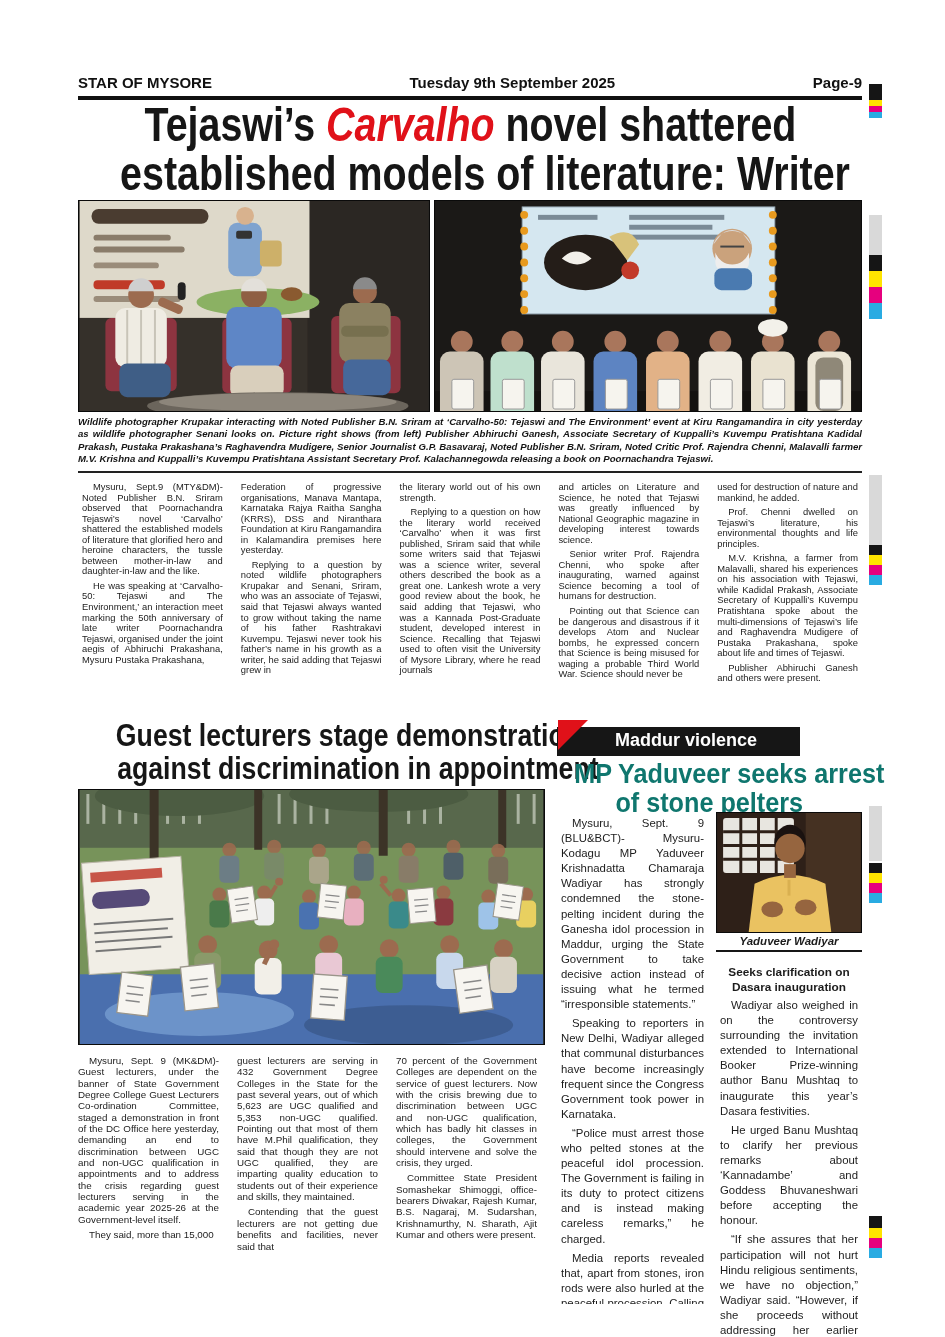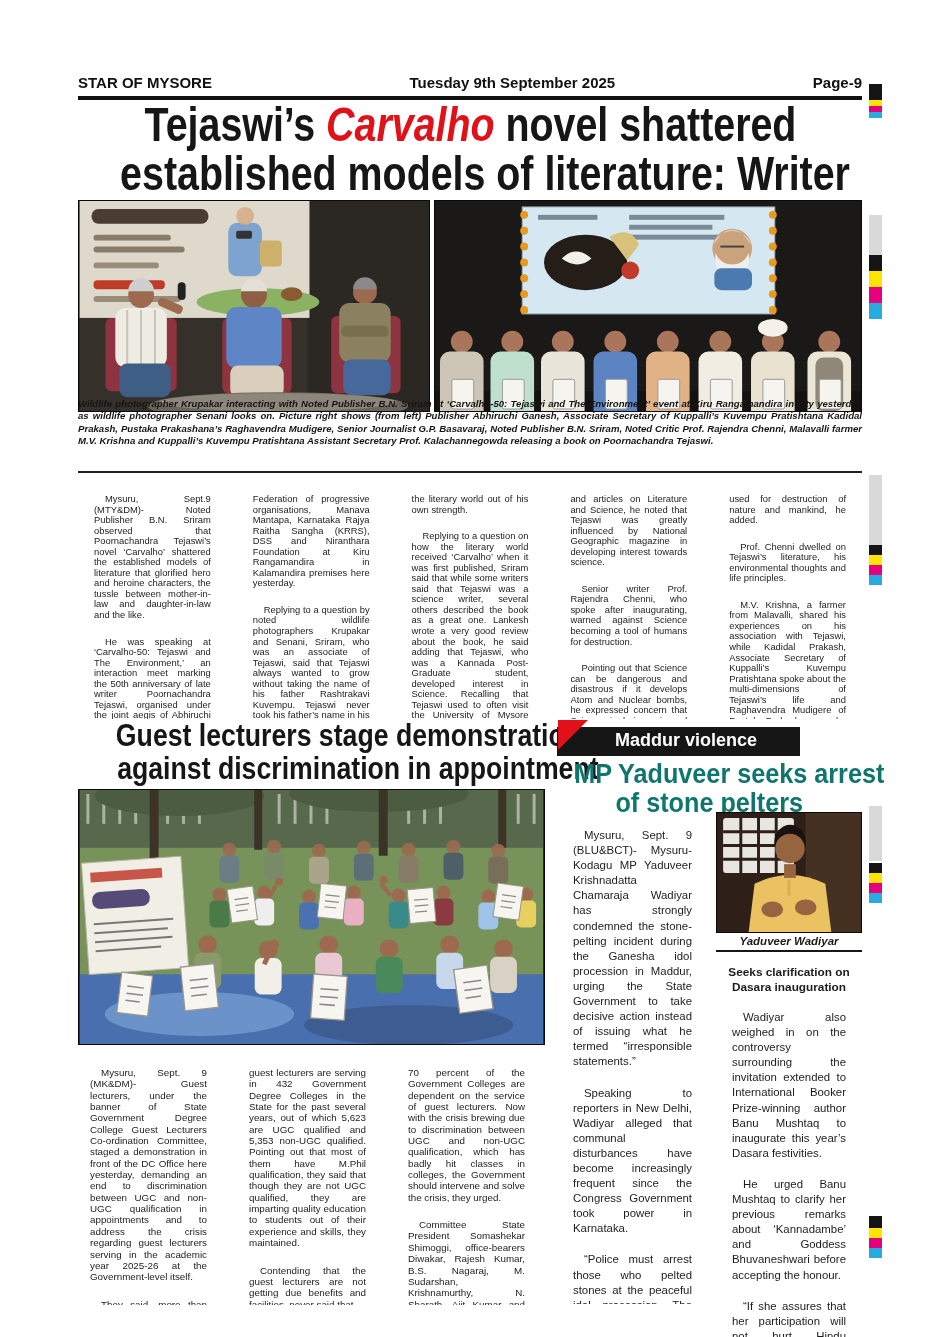--- a/index.html
+++ b/index.html
@@ -17,27 +17,27 @@
   .lead-l1{font-size:48px;text-decoration:underline;}
   .lead-l2{font-size:48px;}
   .red-it{color:#e01119;font-style:italic;}
   
   .photo{border:1.5px solid #0a0a0a;box-sizing:border-box;background:#222;}
   .photo svg{display:block;width:100%;height:100%;}
   .photos-row{position:absolute;left:78px;top:200px;width:784px;height:212px;display:flex;gap:4px;}
   .ph-a{width:352px;height:212px;}
   .ph-b{width:428px;height:212px;}
   
-  .caption{position:absolute;left:78px;top:398px;width:784px;font-size:9.6px;line-height:12.4px;
+  .caption{position:absolute;left:78px;top:416px;width:784px;font-size:9.6px;line-height:12.4px;
            font-weight:bold;font-style:italic;text-align:justify;color:#151515;}
   .cap-rule{position:absolute;left:78px;top:471px;width:784px;height:1.5px;background:#222;}
   
   .cols{display:flex;}
   .col{text-align:justify;}
-  .para{margin:16px;}
+  .para{margin:4px;}
   .para.ind{text-indent:11px;}
   .lead-cols{position:absolute;left:78px;top:478px;width:784px;height:241px;gap:10px;overflow:hidden;}
   .lead-cols .col{flex:1;font-size:9.4px;line-height:10.55px;}
   
   .guest-head{position:absolute;left:78px;top:720px;width:467px;text-align:center;font-weight:bold;
               color:#161616;line-height:1.06;}
   .guest-head .ln{display:block;font-size:31px;}
   .guest-head .sq{transform:scaleX(0.86);}
   .ph-c{position:absolute;left:78px;top:789px;width:467px;height:256px;}
   .guest-cols{position:absolute;left:74px;top:1051px;width:467px;height:254px;gap:10px;overflow:hidden;}

